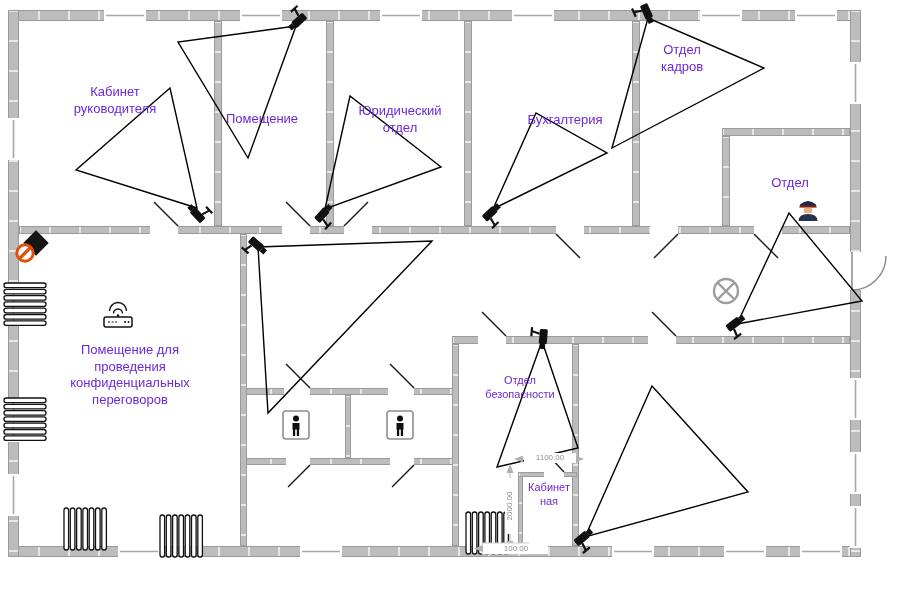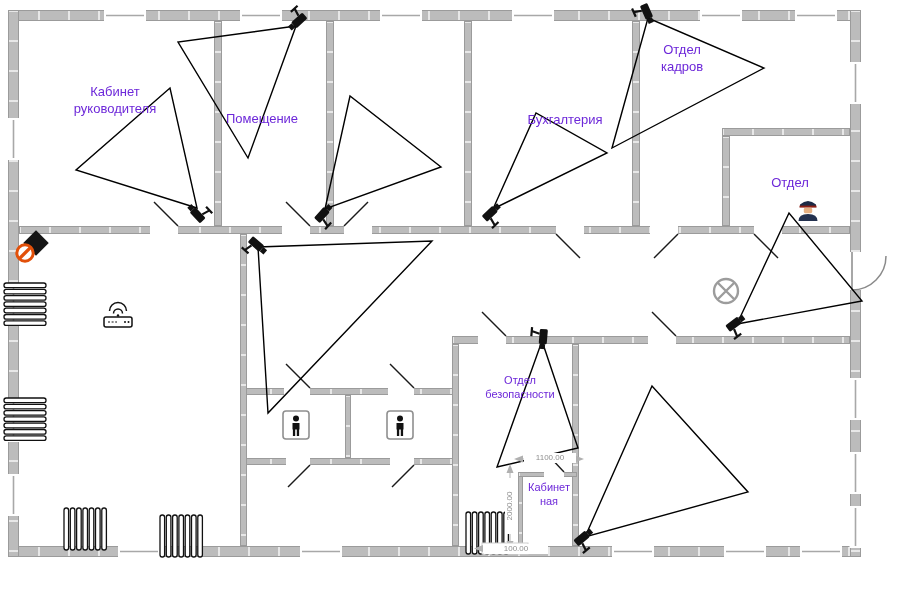--- a/index.html
+++ b/index.html
@@ -208,24 +208,30 @@
       <polygon points="510,550 506.5,541 513.5,541" fill="#b0b0b0"></polygon>
       <rect x="482" y="543" width="46" height="11" fill="#fff" stroke="#cfcfcf" stroke-width="1"></rect>
       <polygon points="474,548.5 483,545 483,552" fill="#b0b0b0"></polygon>
       <polygon points="536,548.5 527,545 527,552" fill="#b0b0b0"></polygon>
     </g>
   </svg>
 
   <div class="room-label" style="left:40px;top:84px;width:150px">Кабинет
 руководителя</div>
   <div class="room-label" style="left:207px;top:111px;width:110px">Помещение</div>
+  <div class="room-label" style="left:340px;top:103px;width:120px">Юридический
+отдел</div>
   <div class="room-label" style="left:505px;top:112px;width:120px">Бухгалтерия</div>
   <div class="room-label" style="left:632px;top:42px;width:100px">Отдел
 кадров</div>
   <div class="room-label" style="left:740px;top:175px;width:100px">Отдел</div>
+  <div class="room-label" style="left:35px;top:342px;width:190px">Помещение для
+проведения
+конфиденциальных
+переговоров</div>
   <div class="room-label small" style="left:462px;top:373px;width:116px">Отдел
 безопасности</div>
   <div class="room-label small" style="left:521px;top:480px;width:56px">Кабинет
 ная</div>
 
   <div class="dim" style="left:524px;top:453px;width:52px">1100.00</div>
   <div class="dim vert" style="left:482px;top:501px;width:56px">2000.00</div>
   <div class="dim" style="left:484px;top:544px;width:64px">100.00</div>
 
 </div>

